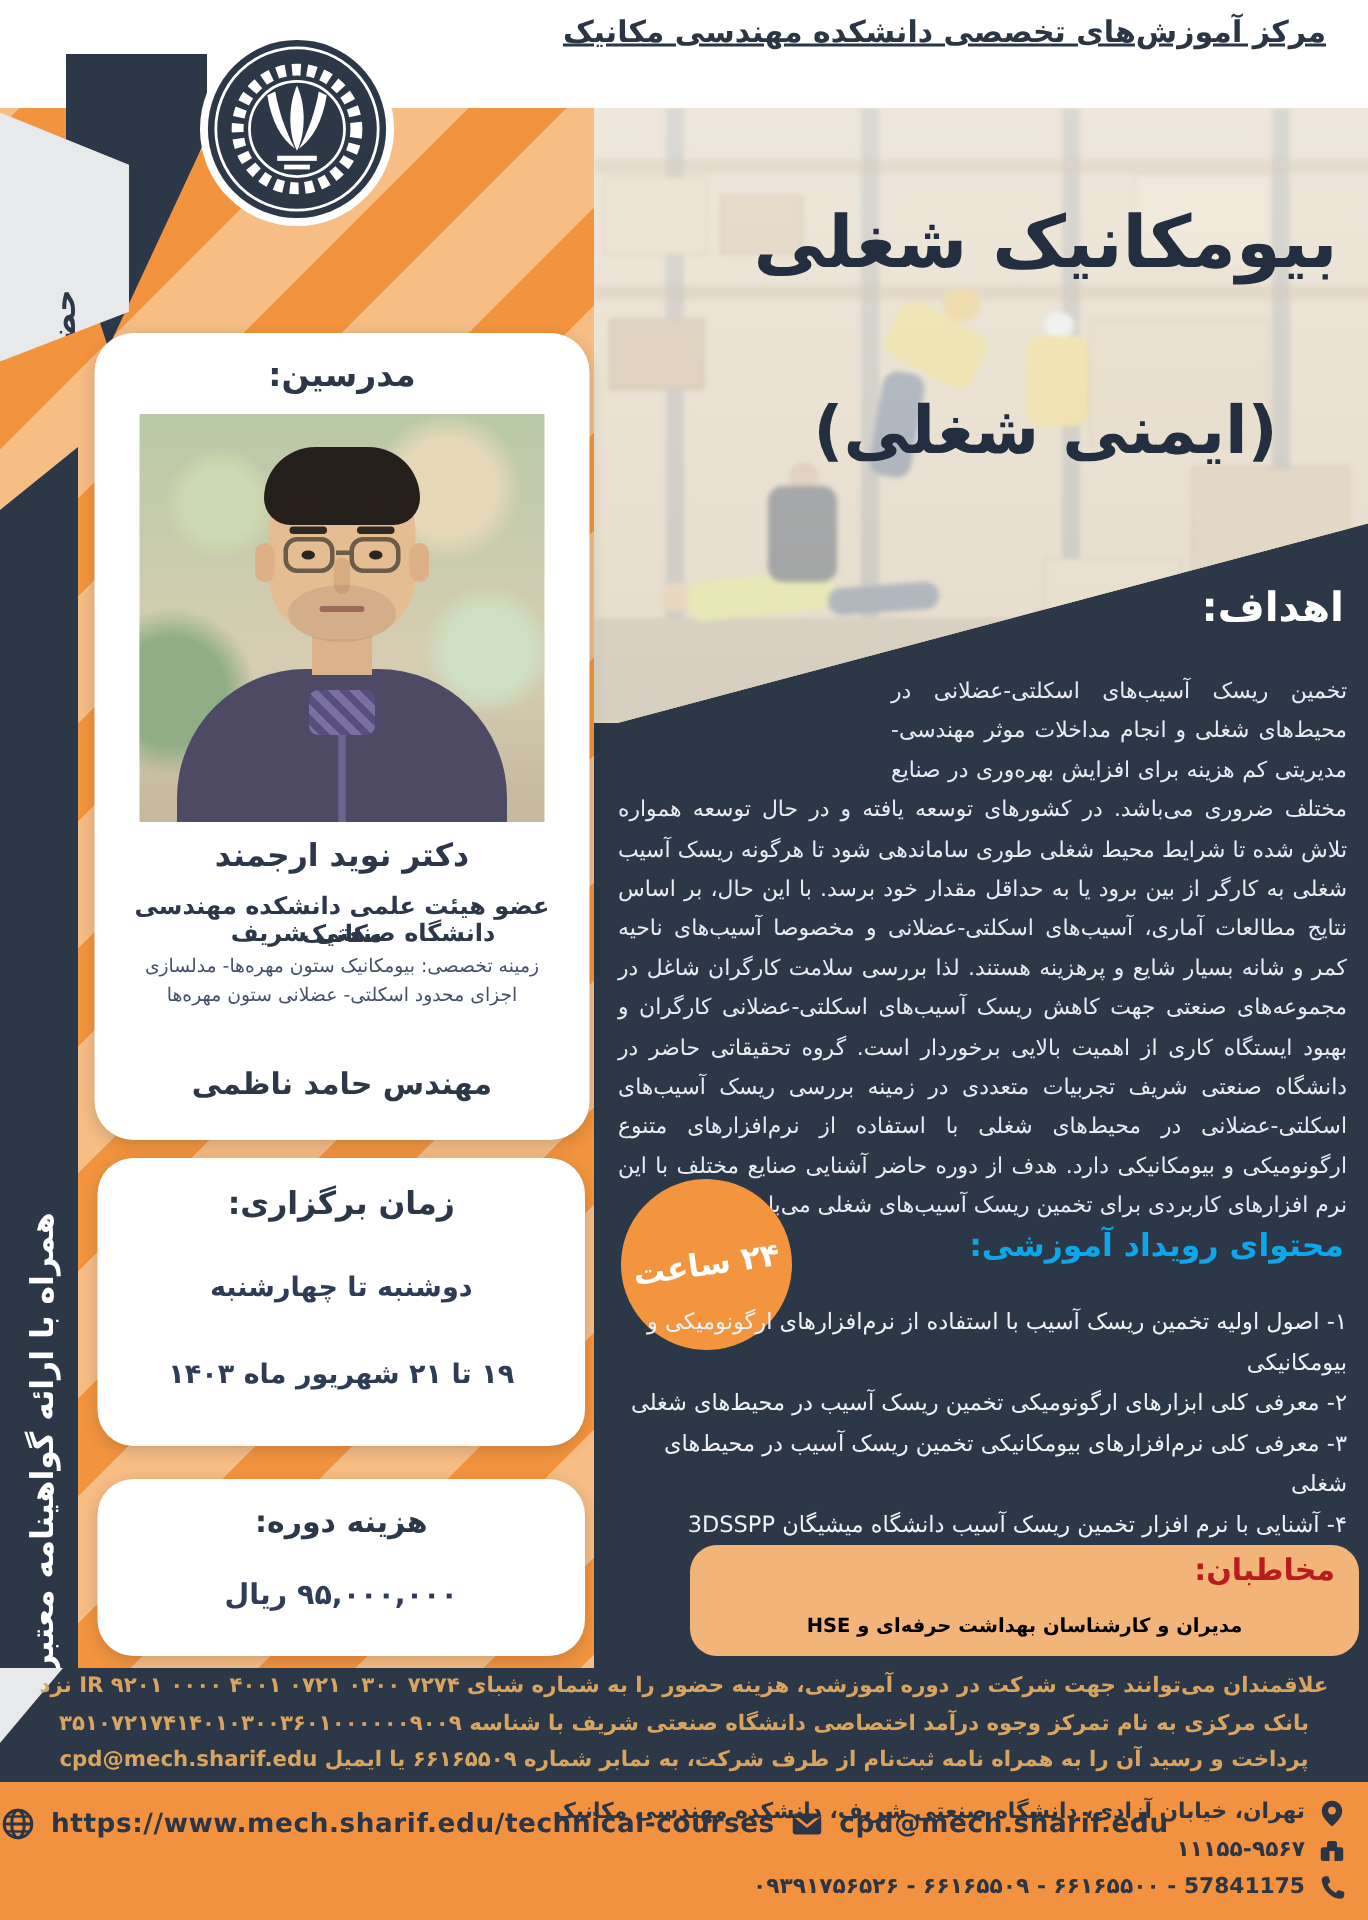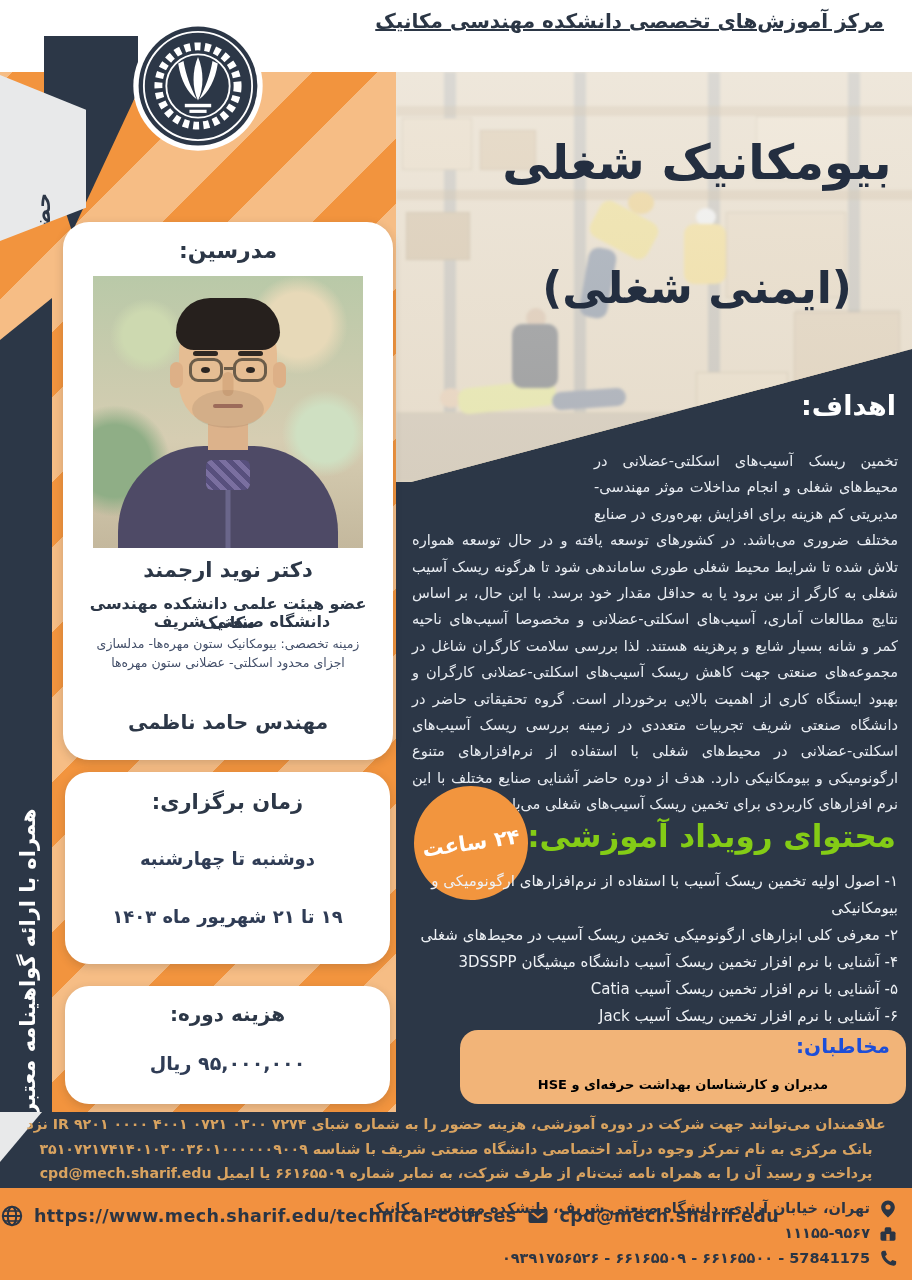--- a/index.html
+++ b/index.html
@@ -113,28 +113,28 @@
                    font-weight:bold; font-size:27px; }
   .goals-body { position:absolute; left:412px; top:448px; width:486px; direction:rtl;
                 text-align:justify; color:#e8ecf2; font-size:14.6px; line-height:26.4px; }
   .goals-spacer { float:left; width:182px; height:56px; }
 
   .badge-24 { position:absolute; left:414px; top:786px; width:114px; height:114px; border-radius:50%;
               background:#f2953e; display:flex; align-items:center; justify-content:center;
               transform:rotate(-8deg); }
   .badge-24 span { color:#ffffff; font-weight:bold; font-size:21px; direction:rtl; }
 
-  .content-heading { position:absolute; right:16px; top:818px; direction:rtl; color:#84cc16;
-                     font-weight:bold; font-size:31px; }
+  .content-heading { position:absolute; right:16px; top:818px; direction:rtl; color:#0ea5e9;
+                     font-weight:bold; font-size:21px; }
   .content-list { position:absolute; left:412px; top:868px; width:486px; direction:rtl;
                   text-align:right; color:#eef1f5; font-size:15px; line-height:27px; list-style:none; }
 
   .audience-box { position:absolute; left:460px; top:1030px; width:446px; height:74px;
                   background:#f2b478; border-radius:18px; }
-  .audience-h { position:absolute; top:4px; right:16px; color:#1d4ed8; font-weight:bold;
+  .audience-h { position:absolute; top:4px; right:16px; color:#b91c1c; font-weight:bold;
                 font-size:20px; direction:rtl; }
   .audience-body { position:absolute; bottom:12px; width:100%; text-align:center; direction:rtl;
                    color:#000000; font-weight:bold; font-size:13px; }
 
   
   .payment { position:absolute; left:25px; top:1112px; width:862px; direction:rtl;
              text-align:center; color:#d9a360; font-weight:bold; font-size:14.2px; line-height:24.5px; }
   .white-notch { position:absolute; left:0; top:1112px; width:42px; height:50px; background:#e8e9ea;
                  clip-path:polygon(0 0,100% 0,0 100%); }
 
@@ -258,20 +258,21 @@
   </div>
 
   <div class="badge-24">
     <span>۲۴ ساعت</span>
   </div>
 
   <div class="content-heading">محتوای رویداد آموزشی:</div>
   <ul class="content-list">
     <li>۱- اصول اولیه تخمین ریسک آسیب با استفاده از نرم‌افزارهای ارگونومیکی و بیومکانیکی</li>
     <li>۲- معرفی کلی ابزارهای ارگونومیکی تخمین ریسک آسیب در محیط‌های شغلی</li>
+    <li>۳- معرفی کلی نرم‌افزارهای بیومکانیکی تخمین ریسک آسیب در محیط‌های شغلی</li>
     <li>۴- آشنایی با نرم افزار تخمین ریسک آسیب دانشگاه میشیگان 3DSSPP</li>
     <li>۵- آشنایی با نرم افزار تخمین ریسک آسیب Catia</li>
     <li>۶- آشنایی با نرم افزار تخمین ریسک آسیب Jack</li>
   </ul>
 
   <div class="audience-box">
     <div class="audience-h">مخاطبان:</div>
     <div class="audience-body">مدیران و کارشناسان بهداشت حرفه‌ای و HSE</div>
   </div>
 

